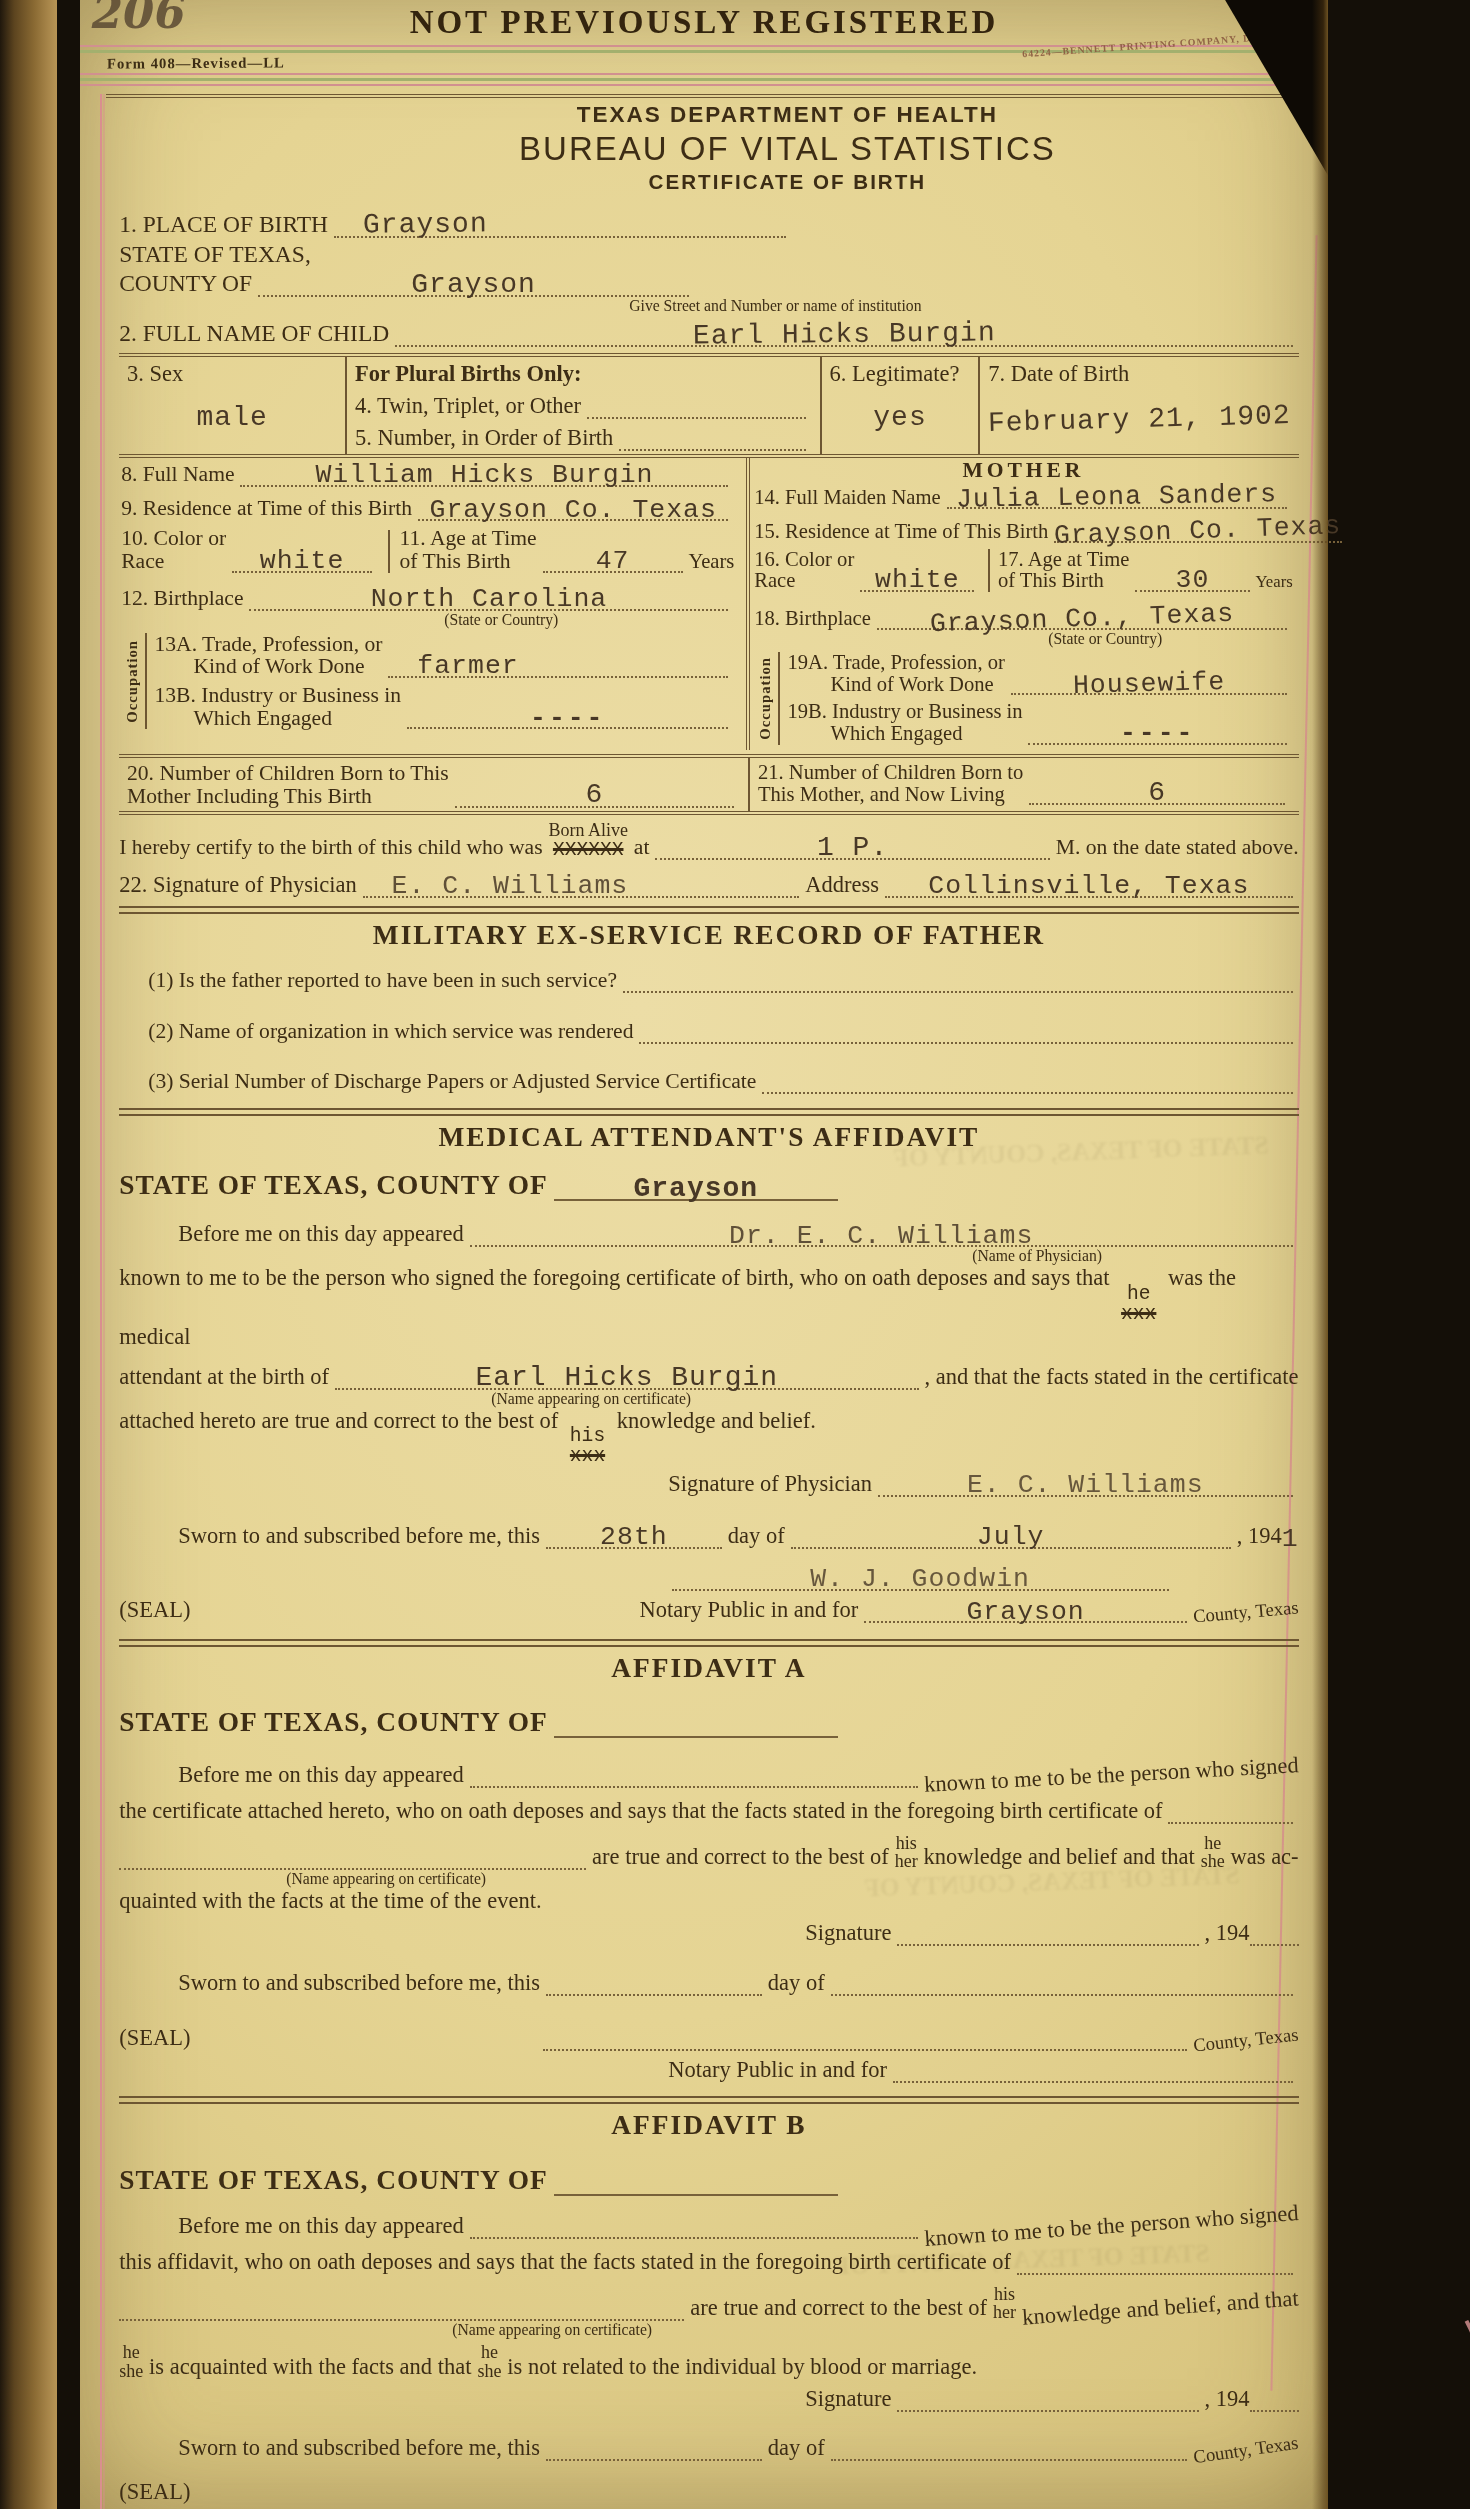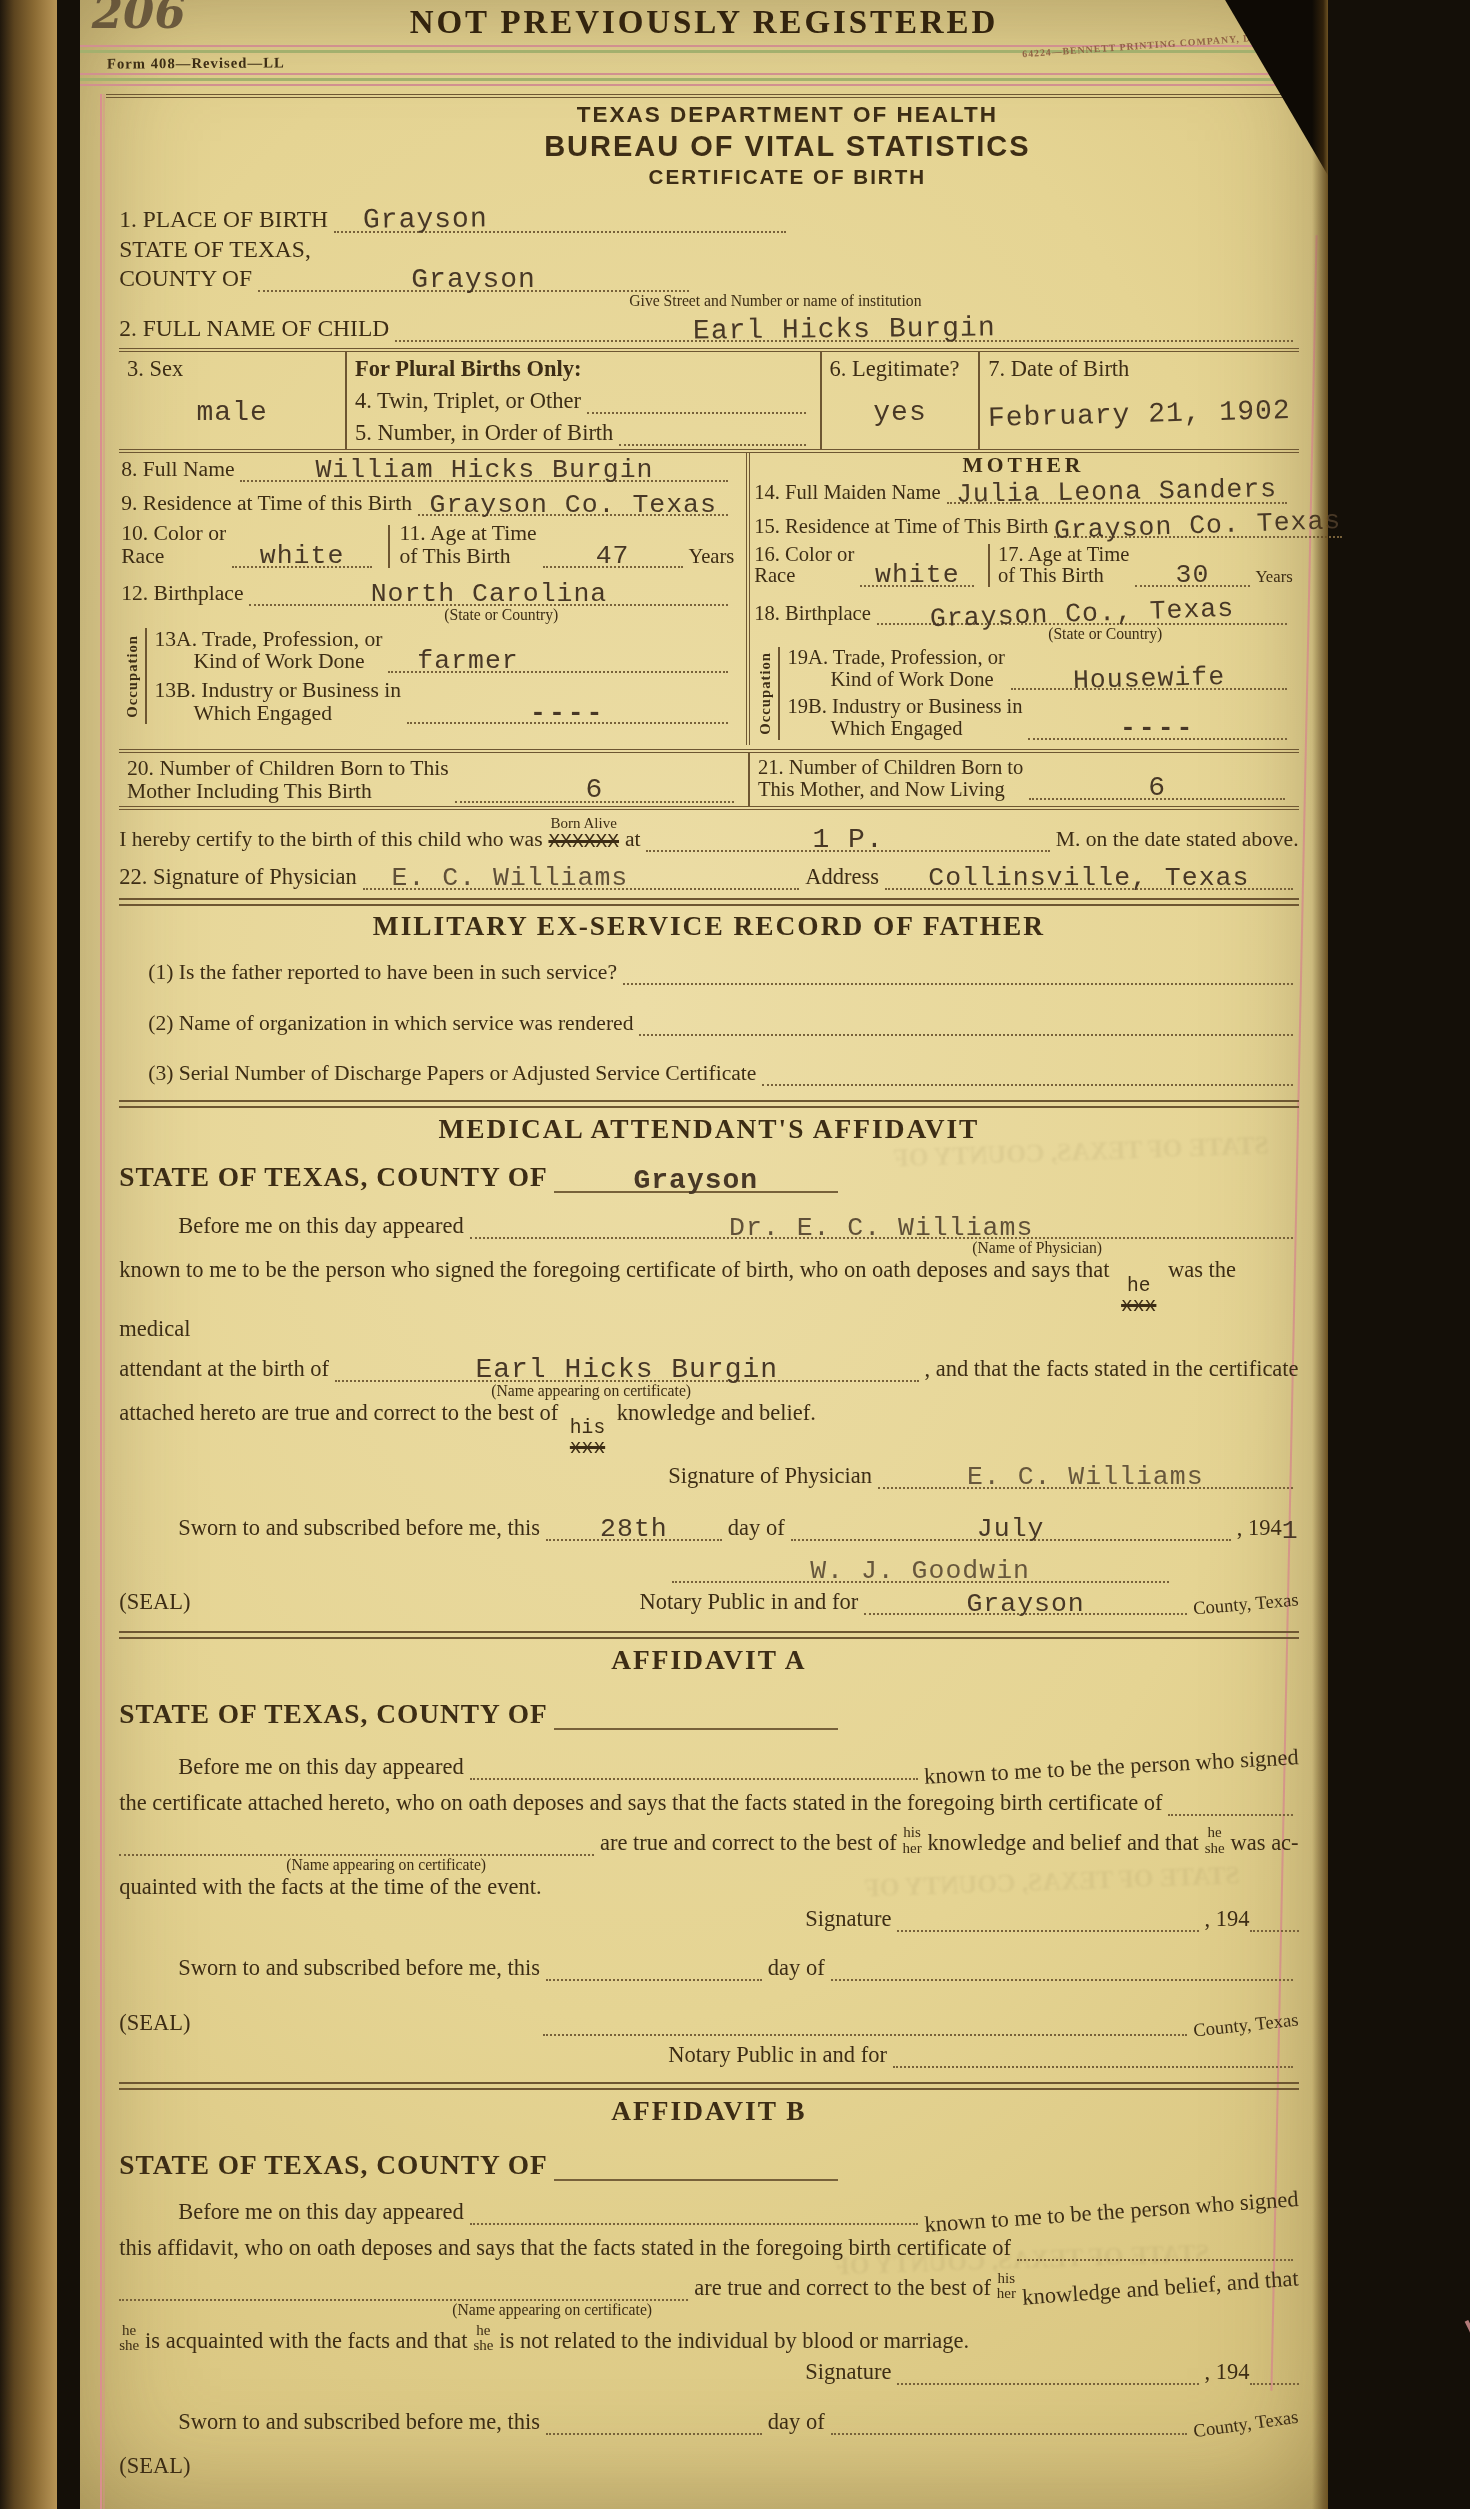--- a/index.html
+++ b/index.html
@@ -35,35 +35,35 @@
   .redline-left { position:absolute; left:19.6px; top:94px; bottom:0; width:2px; background:#d98f8f; z-index:3;
                   box-shadow:2.9px 0 0 rgba(217,143,143,.45); }
   .redline-right { position:absolute; right:33px; top:235px; bottom:118px; width:2px; background:#d48b8b; z-index:3; opacity:.8;
                    transform:rotate(1.2deg); }
 
   .form { position:absolute; left:25.5px; right:23.5px; top:94px; z-index:3; border-top:4.9px double #6d5632; padding:3.9px 5.9px 0 13.7px; }
 
   .sans { font-family:"Liberation Sans","DejaVu Sans",sans-serif; }
   .hdr { text-align:center; margin-left:157px; }
   .hdr .h1 { font-weight:bold; font-size:22.5px; letter-spacing:2px; }
-  .hdr .h2 { font-weight:bold; font-size:29px; letter-spacing:2px; margin-top:2px; }
+  .hdr .h2 { font-weight:normal; font-size:33px; letter-spacing:2px; margin-top:2px; }
   .hdr .h3 { font-weight:bold; font-size:20.6px; letter-spacing:2px; margin-top:2px; }
 
   .row { display:flex; align-items:flex-end; }
   .lbl { white-space:nowrap; }
   .fill { flex:1; border-bottom:2px dotted #77613a; display:flex; align-items:flex-end; justify-content:center; min-height:7.8px; margin:0 5.9px; }
   .fill.start { justify-content:flex-start; padding-left:29px; }
   .fill.solid { border-bottom-style:solid; border-bottom-width:2px; }
   .typed { font-family:"Liberation Mono","DejaVu Sans Mono",monospace; color:#483826; font-size:26.5px; line-height:1;
            white-space:nowrap; position:relative; top:3.9px; letter-spacing:1px; }
   .typed.big { font-size:28px; }
   .script { font-style:italic; color:#5b4a33; font-family:"DejaVu Serif",serif; }
   .xout { text-decoration:line-through; text-decoration-thickness:2.9px; }
   .stk { display:inline-flex; flex-direction:column; align-items:center; line-height:1.02; vertical-align:-13.7px; margin:0 5.9px; }
-  .stk .s { font-size:15px; }
+  .stk .s { font-size:18px; }
   .stk .typed-s { font-family:"Liberation Mono","DejaVu Sans Mono",monospace; font-size:19.6px; }
   .hint { font-size:15.7px; text-align:center; }
   .sect-title { text-align:center; font-weight:bold; font-size:27.4px; letter-spacing:2px; margin:5.9px 0; }
   hr.dbl { border:0; border-top:2px solid #6d5632; border-bottom:2px solid #6d5632; height:3.9px; margin:7.8px 0 3.9px 0; background:transparent; }
 
   .f24 { font-size:23.5px; } .f22 { font-size:21.6px; } .f21 { font-size:20.6px; }
   .mt6{margin-top:5.9px}.mt10{margin-top:9.8px}.mt14{margin-top:13.7px}.mt18{margin-top:17.6px}.mt24{margin-top:23.5px}.mt30{margin-top:29px}
 
   table.vitals { width:100%; border-collapse:collapse; margin-top:5.9px; border-top:4.9px double #6d5632; border-bottom:4.9px double #6d5632; }
   table.vitals td { border-left:2px solid #6d5632; padding:3.9px 7.8px; vertical-align:top; font-size:22.5px; }

